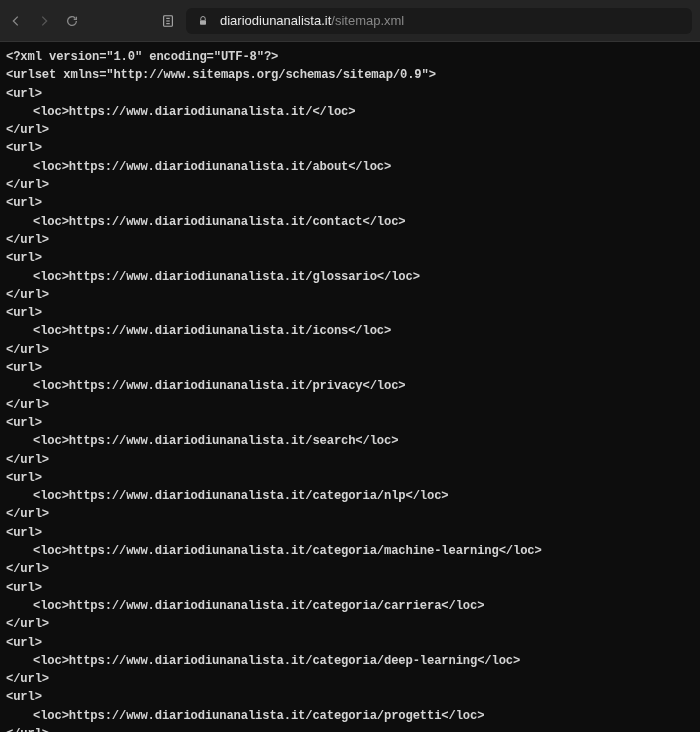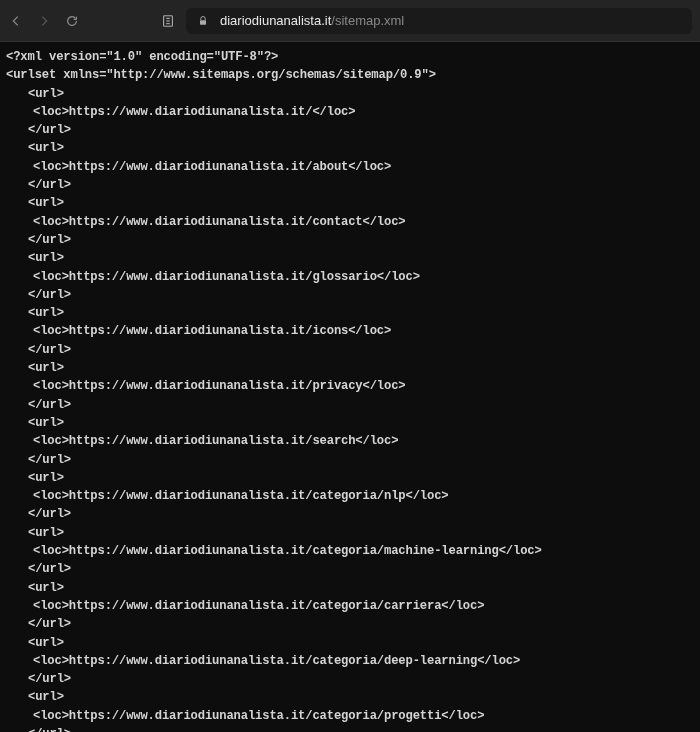--- a/index.html
+++ b/index.html
@@ -66,21 +66,21 @@
     font-family: Menlo, Consolas, "Courier New", monospace;
     font-size: 12.2px;
     line-height: 1.5;
     color: #d4d4d4;
     font-weight: 600;
     white-space: pre;
     letter-spacing: -0.15px;
     overflow: hidden;
   }
   .xml-line { white-space: pre; }
-  .i1 { margin-left: 22px; }
+  .i1 { }
   .i2 { margin-left: 27px; }
 </style>
 </head>
 <body>
 
 <div class="toolbar">
   <div class="nav-controls">
     <div class="nav-icon">
       <svg viewBox="0 0 16 16" fill="none" stroke="currentColor" stroke-width="1.5">
           <path d="M10 3 L5 8 L10 13"></path>

